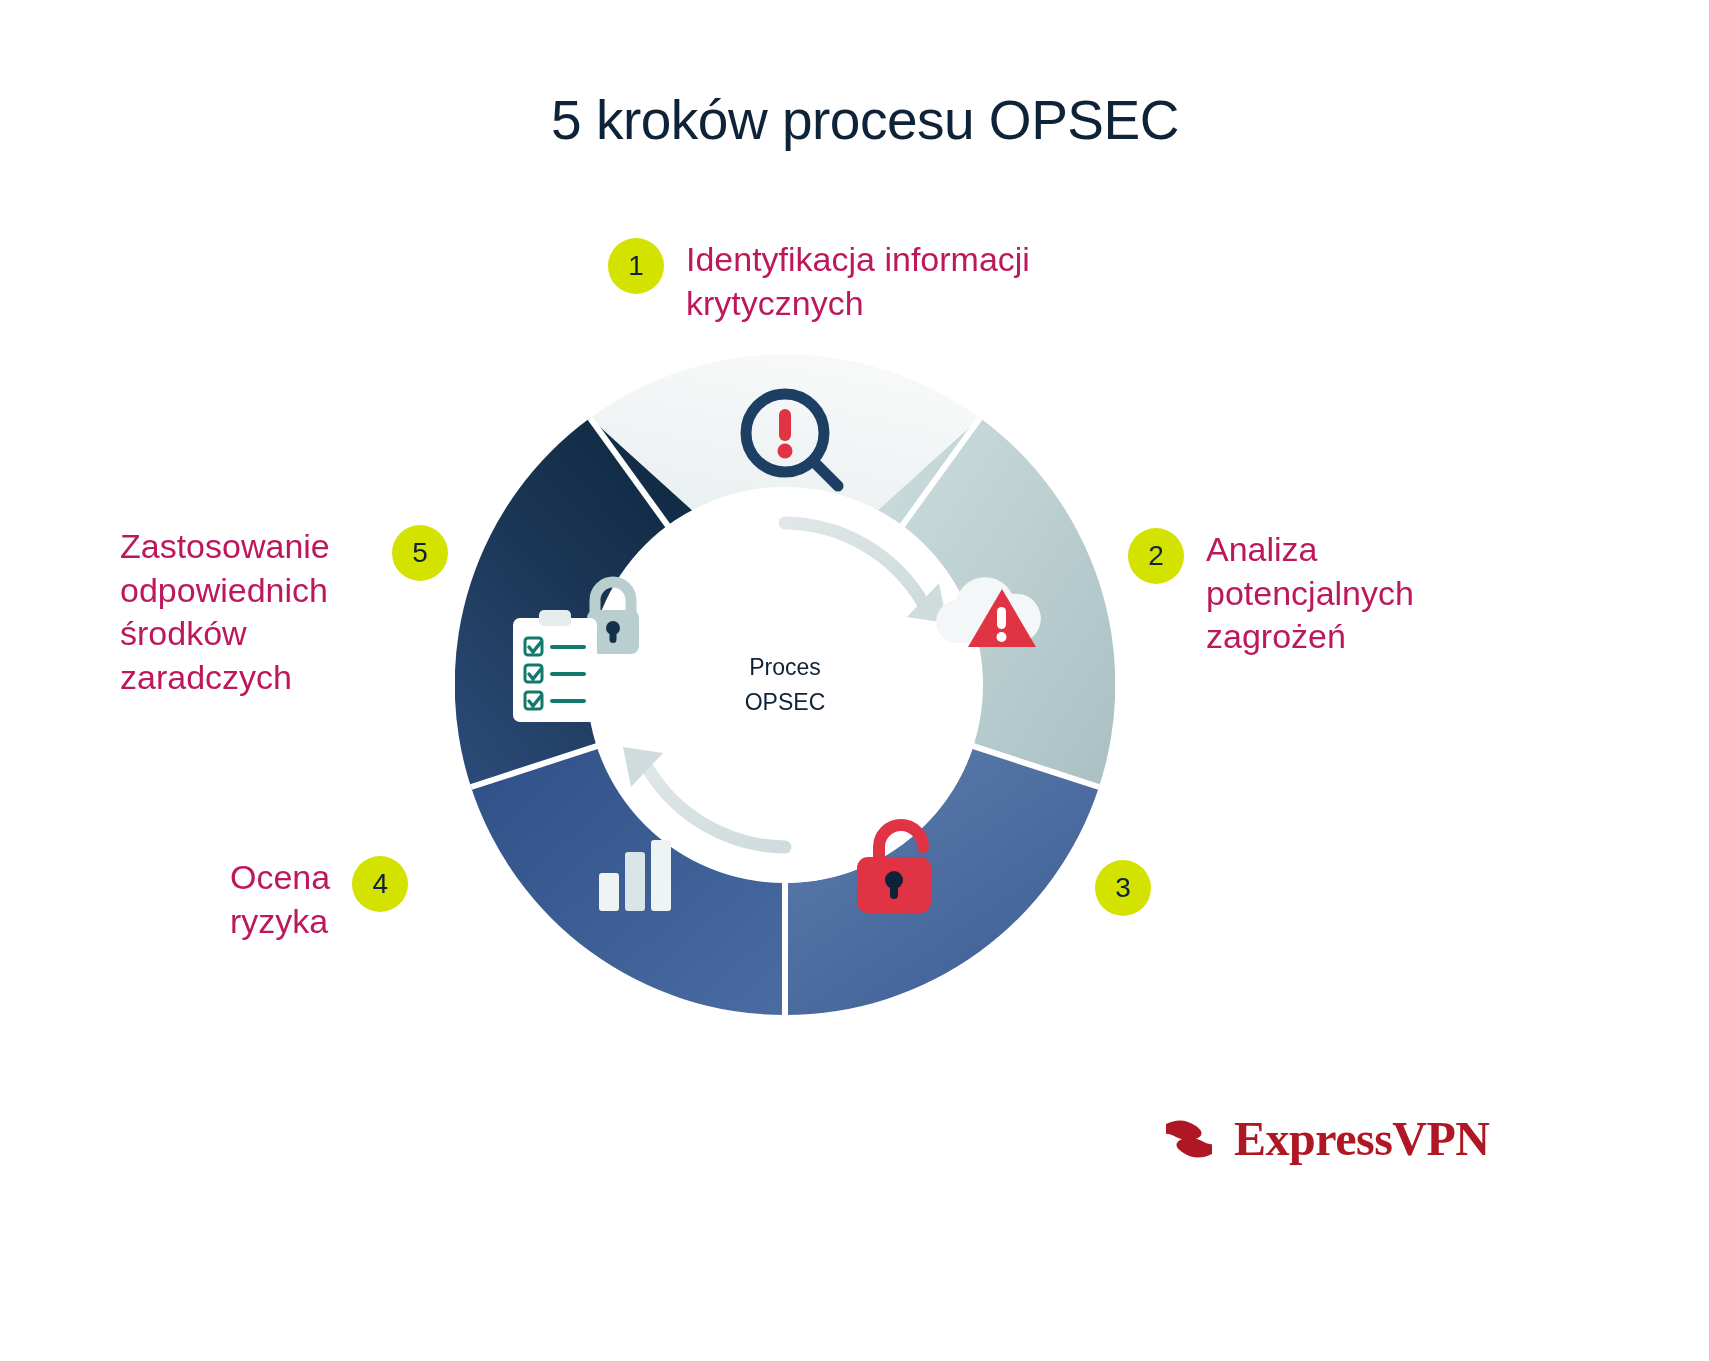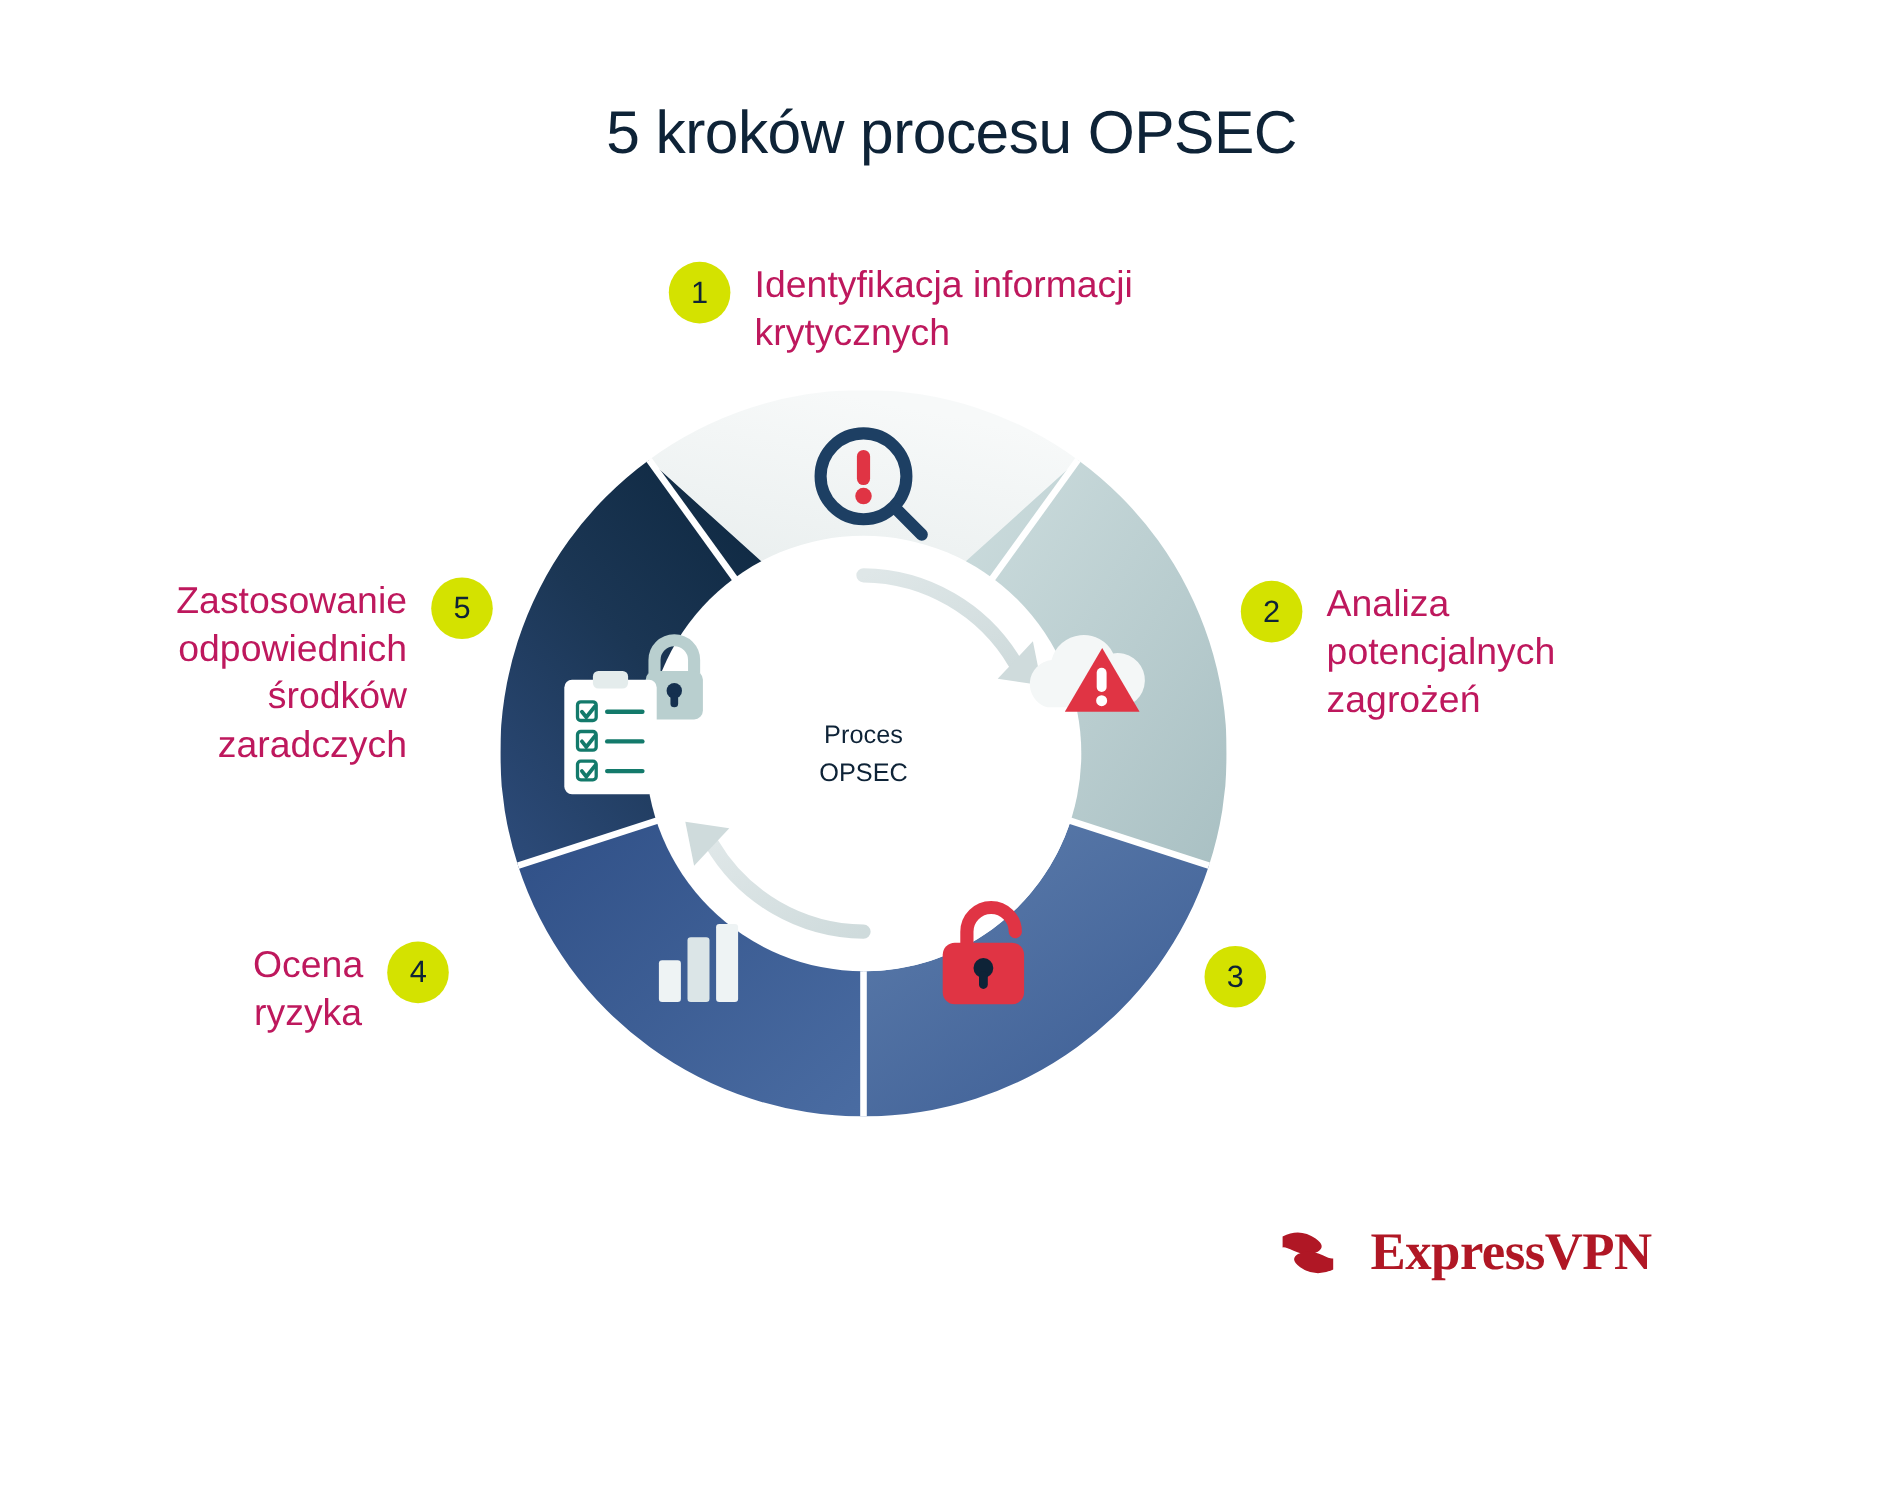--- a/index.html
+++ b/index.html
@@ -91,33 +91,33 @@
   .step-1 { left: 608px; top: 238px; }
   .step-1 .step-label { max-width: 470px; }
 
   .step-2 { left: 1128px; top: 528px; }
   .step-2 .step-label { max-width: 340px; }
 
   .step-3 { left: 1095px; top: 860px; }
   .step-3 .step-label { max-width: 400px; }
 
   .step-4 { left: 230px; top: 856px; flex-direction: row-reverse; }
-  .step-4 .step-label { text-align: center; max-width: 190px; }
+  .step-4 .step-label { text-align: left; max-width: 190px; }
 
   .step-5 { left: 120px; top: 525px; flex-direction: row-reverse; }
-  .step-5 .step-label { text-align: right; max-width: 250px; }
+  .step-5 .step-label { text-align: left; max-width: 250px; }
 
   
   .logo {
     position: absolute;
     left: 1158px;
     top: 1108px;
     display: flex;
     align-items: center;
-    gap: 26px;
+    gap: 14px;
   }
   .logo-mark { width: 62px; height: 62px; flex: 0 0 auto; }
   .logo-text {
     font-family: "Liberation Serif", serif;
     font-size: 48px;
     font-weight: 700;
     color: #b01725;
     letter-spacing: -0.5px;
     line-height: 1;
   }

